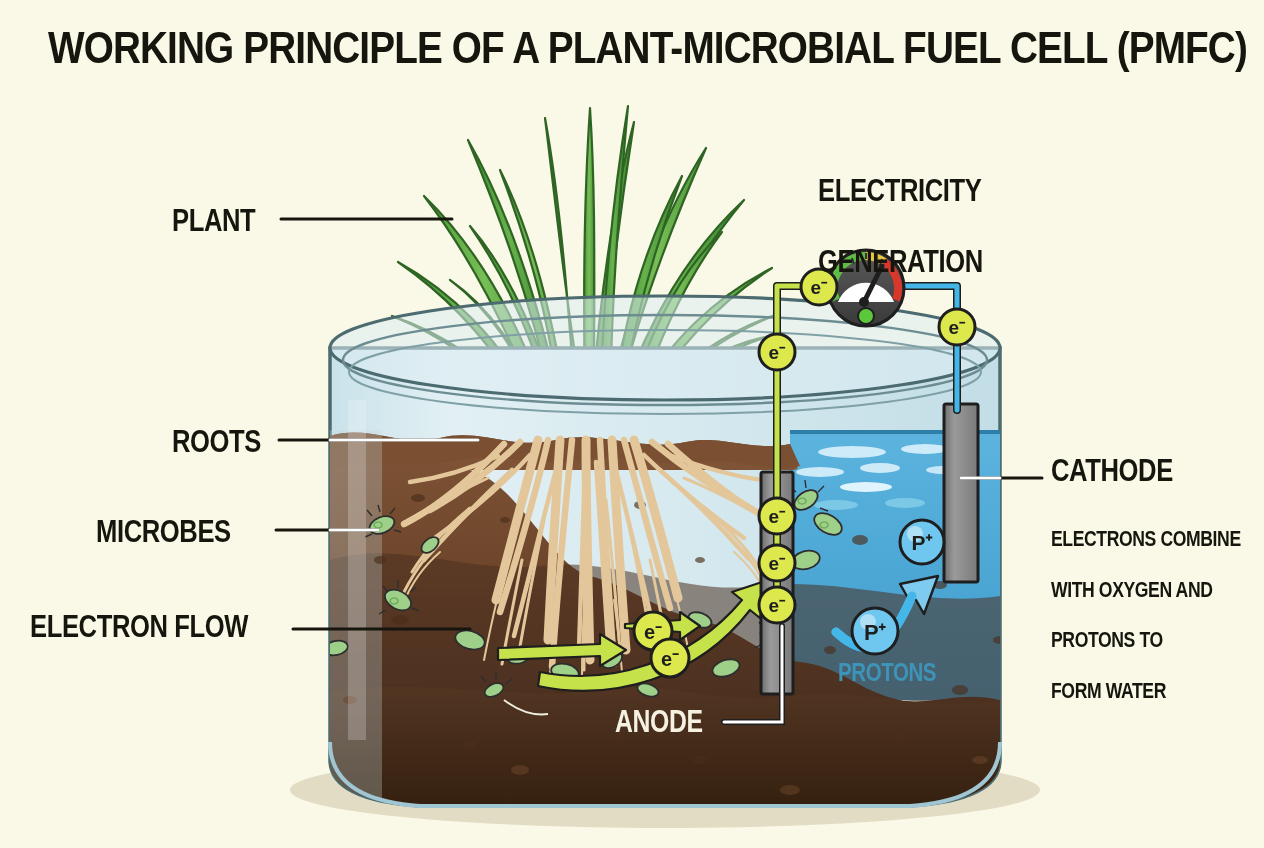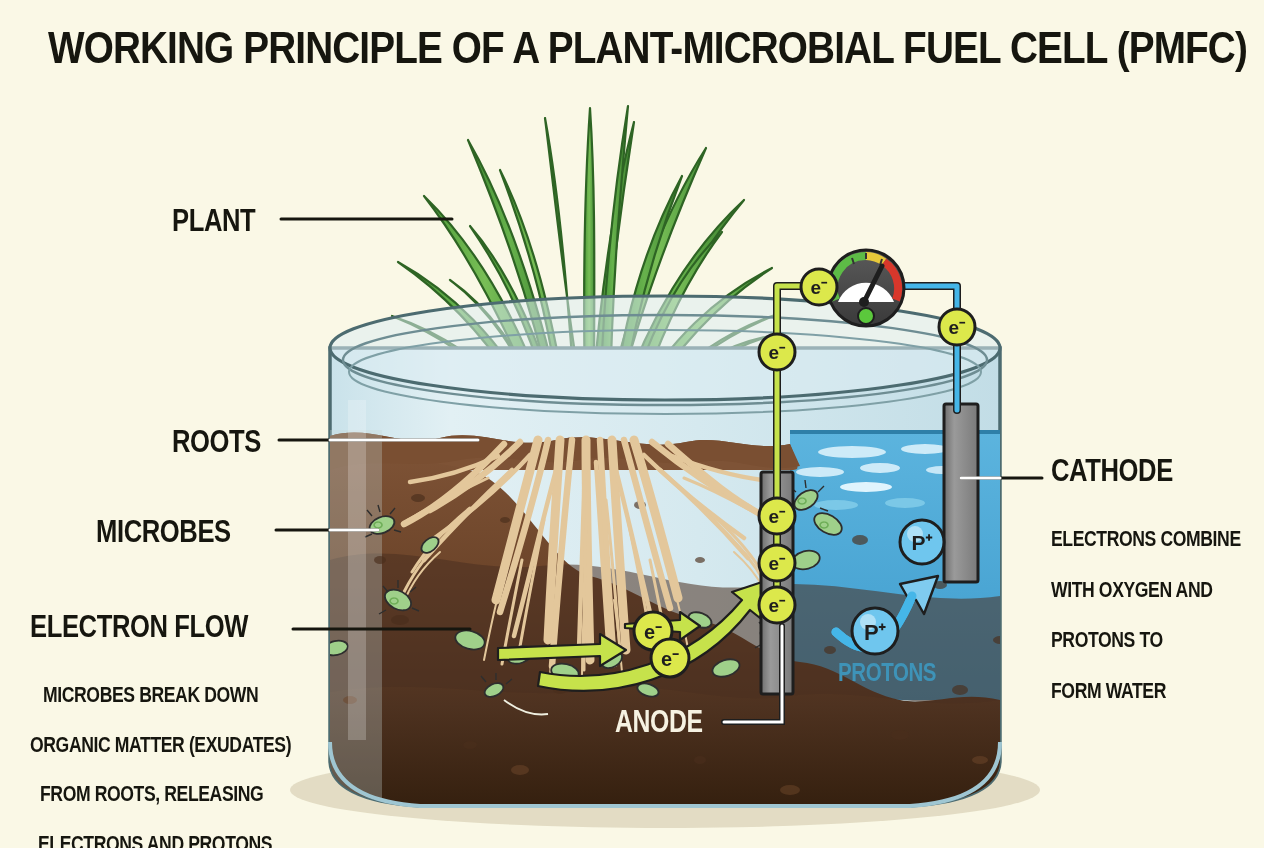--- a/index.html
+++ b/index.html
@@ -380,28 +380,26 @@
 <h1 class="txt ttl" style="left:48px;top:22px;">WORKING PRINCIPLE OF A PLANT-MICROBIAL FUEL CELL (PMFC)</h1>
 
 <div class="txt hd" style="left:172px;top:202px;">PLANT</div>
 
 <div class="txt hd" style="left:172px;top:423px;">ROOTS</div>
 
 <div class="txt hd" style="left:96px;top:513px;">MICROBES</div>
 
 <div class="blk" style="left:30px;top:608px;">
   <div class="txt hd" style="position:relative;left:0;top:0;">ELECTRON FLOW</div>
-  <div style="position:relative;top:38px;">
-    <span class="txt bd bdline" style="position:relative;left:13px;top:0;">MICROBES BREAK DOWN</span>
-    <span class="txt bd bdline" style="position:relative;left:0px;top:25px;">ORGANIC MATTER (EXUDATES)</span>
-    <span class="txt bd bdline" style="position:relative;left:10px;top:50px;">FROM ROOTS, RELEASING</span>
-    <span class="txt bd bdline" style="position:relative;left:8px;top:75px;">ELECTRONS AND PROTONS</span>
-  </div>
 </div>
 
+<div class="blk" style="left:818px;top:172px;">
+  <div class="txt hd" style="position:relative;left:0;top:0;">ELECTRICITY</div>
+  <div class="txt hd" style="position:relative;left:0;top:34px;">GENERATION</div>
+</div>
 
 <div class="blk" style="left:1051px;top:452px;">
   <div class="txt hd-r" style="position:relative;left:0;top:0;">CATHODE</div>
   <div style="position:relative;top:38px;">
     <span class="txt bd bdline" style="position:relative;left:0;top:0;">ELECTRONS COMBINE</span>
     <span class="txt bd bdline" style="position:relative;left:0;top:26px;">WITH OXYGEN AND</span>
     <span class="txt bd bdline" style="position:relative;left:0;top:52px;">PROTONS TO</span>
     <span class="txt bd bdline" style="position:relative;left:0;top:78px;">FORM WATER</span>
   </div>
 </div>

